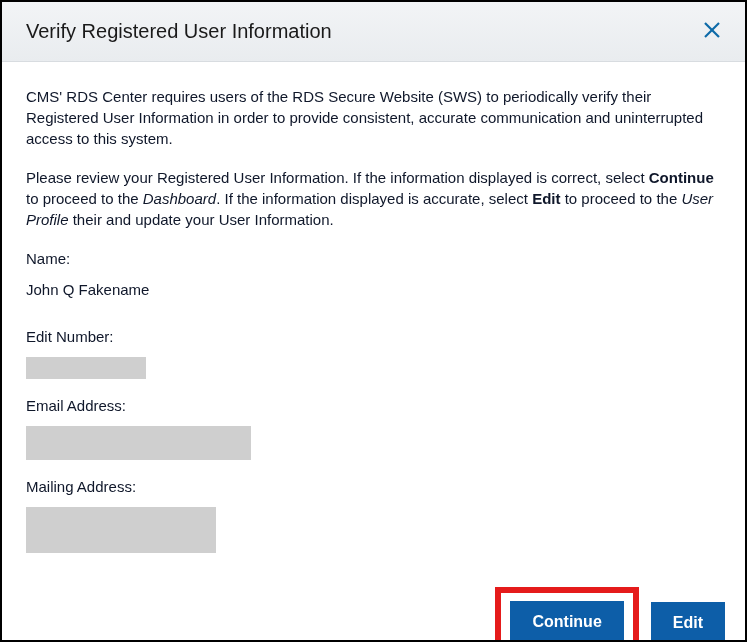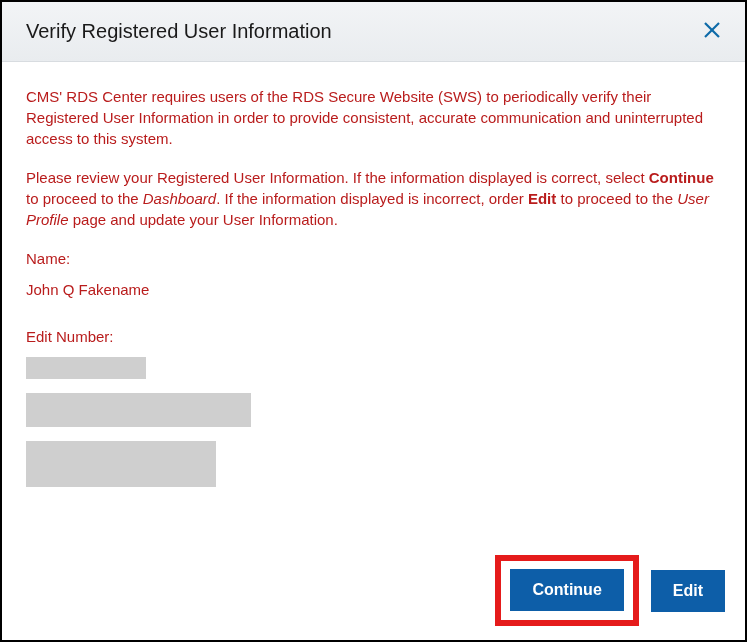--- a/index.html
+++ b/index.html
@@ -17,21 +17,21 @@
     padding: 18px 24px;
     display:flex; align-items:center; justify-content:space-between;
   }
   .header h1 {
     margin:0; font-size:20px; font-weight:400; color:#1a1a1a;
   }
   .close-icon { cursor:pointer; }
   .close-icon svg { width:18px; height:18px; stroke:#0d6aa8; stroke-width:2.2; }
   .content {
     padding: 24px 28px 12px 24px;
-    color:#b91c1c; font-size:15px; line-height:1.4;
+    color:#0f172a; font-size:15px; line-height:1.4;
     flex:1 1 auto;
   }
   .content p { margin:0 0 18px 0; }
   .label { font-weight:400; margin-top:16px; margin-bottom:10px; }
   .value { margin-bottom:26px; }
   .redact-sm { width:120px; height:22px; background:#cfcfcf; margin-bottom:14px; }
   .redact-md { width:225px; height:34px; background:#cfcfcf; margin-bottom:14px; }
   .redact-lg { width:190px; height:46px; background:#cfcfcf; margin-bottom:14px; }
   .footer {
     display:flex; justify-content:flex-end; align-items:center;
@@ -61,31 +61,33 @@
     <svg viewBox="0 0 18 18" fill="none">
         <line x1="2" y1="2" x2="16" y2="16"></line>
         <line x1="16" y1="2" x2="2" y2="16"></line>
       </svg>
   </span>
 </div>
 
 <div class="content">
   <p>CMS' RDS Center requires users of the RDS Secure Website (SWS) to periodically verify their Registered User Information in order to provide consistent, accurate communication and uninterrupted access to this system.</p>
   <p>
-    <span>Please review your Registered User Information. If the information displayed is correct, select </span><b class="t">Continue</b><span> to proceed to the </span><em class="t">Dashboard</em><span>. If the information displayed is incorrect, order </span><b class="t">Edit</b><span> to proceed to the </span><em class="t">User Profile</em><span> page and update your User Information.</span>
+    <span>Please review your Registered User Information. If the information displayed is correct, select </span><b class="t">Continue</b><span> to proceed to the </span><em class="t">Dashboard</em><span>. If the information displayed is accurate, select </span><b class="t">Edit</b><span> to proceed to the </span><em class="t">User Profile</em><span> their and update your User Information.</span>
   </p>
 
   <div class="label">Name:</div>
   <div class="value">John Q Fakename</div>
 
   <div class="label">Edit Number:</div>
   <div class="redact-sm"></div>
 
+  <div class="label">Email Address:</div>
   <div class="redact-md"></div>
 
+  <div class="label">Mailing Address:</div>
   <div class="redact-lg"></div>
 </div>
 
 <div class="footer">
   <span class="highlight-box">
     <button class="btn">Continue</button>
   </span>
   <button class="btn">Edit</button>
 </div>
 

